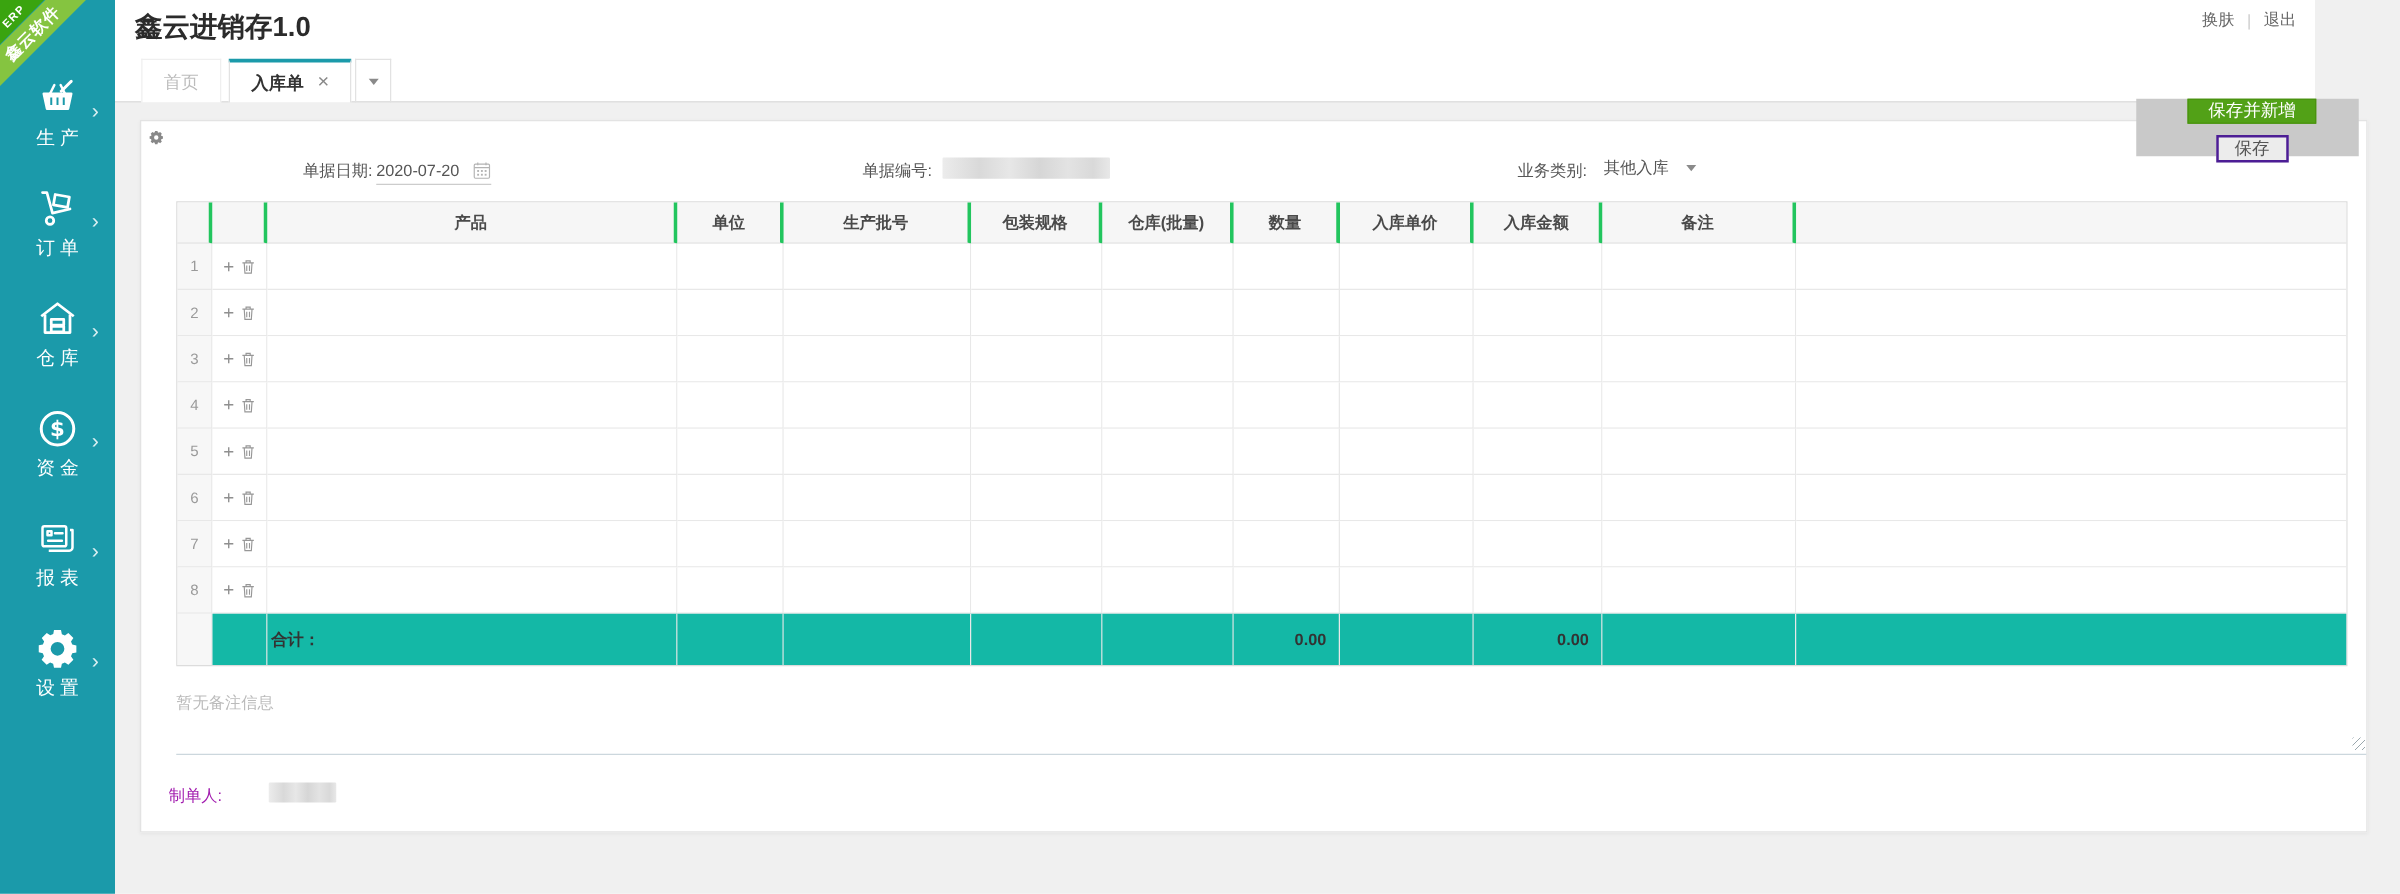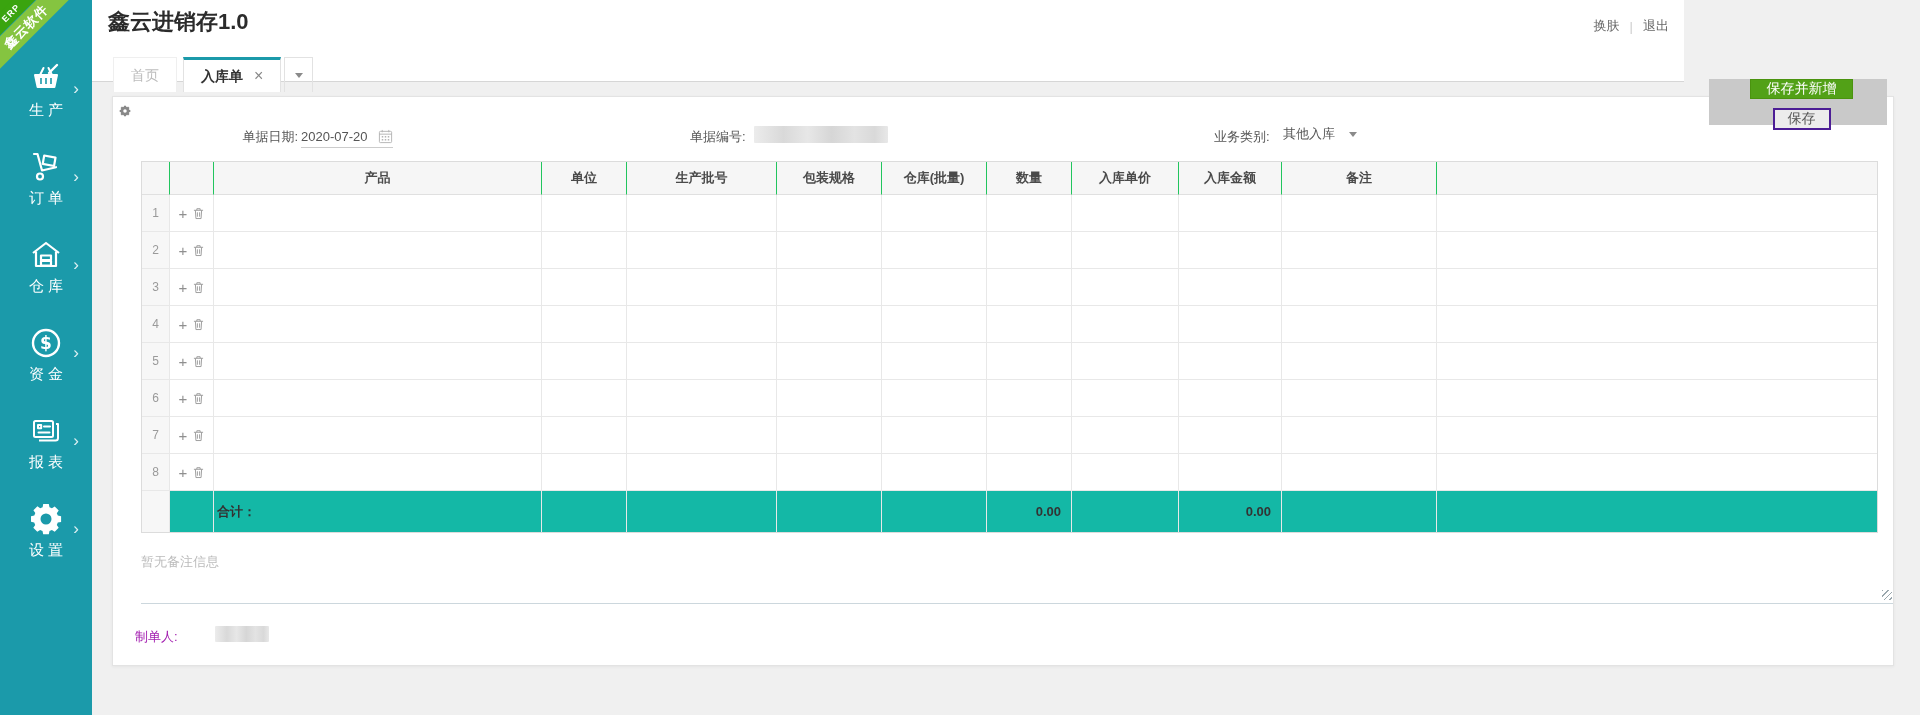--- a/index.html
+++ b/index.html
@@ -20,27 +20,27 @@
   .ribbon-lg { position:absolute; left:-34px; top:15px; width:120px; height:23px; line-height:23px;
     background:#85c440; transform:rotate(-45deg); color:#fff; font-size:13px; font-weight:bold;
     text-align:center; letter-spacing:1px; }
   .nav { position:absolute; left:0; top:46px; width:92px; display:flex; flex-direction:column; }
   .nav-item { height:88px; position:relative; display:flex; flex-direction:column; align-items:center;
     justify-content:center; color:#fff; cursor:pointer; }
   .nav-icon { width:36px; height:36px; display:flex; align-items:center; justify-content:center; }
   .nav-label { font-size:15px; letter-spacing:4px; padding-left:4px; margin-top:4px; }
   .nav-chevron { position:absolute; right:13px; top:34px; font-size:17px; color:rgba(255,255,255,.85); line-height:1; }
   
-  .topbar { position:absolute; left:92px; top:0; width:1592px; height:82px; background:#fff;
+  .topbar { position:absolute; left:92px; top:0; width:1760px; height:82px; background:#fff;
     border-bottom:1px solid #d6d6d6; z-index:2; }
   .page-title { position:absolute; left:16px; top:7px; font-size:22px; font-weight:bold; color:#2b2b2b; }
-  .top-links { position:absolute; right:15px; top:7px; font-size:13px; color:#666; display:flex; gap:10px; align-items:center;margin-top:10px; }
+  .top-links { position:absolute; right:15px; top:7px; font-size:13px; color:#666; display:flex; gap:10px; align-items:center; }
   .top-links .sep { color:#ccc; }
   .top-links span[data-interactable="true"] { cursor:pointer; }
-  .tabs { position:absolute; left:21px; top:47px; display:flex; align-items:flex-end;margin-top:10px; }
+  .tabs { position:absolute; left:21px; top:47px; display:flex; align-items:flex-end; }
   .tab { height:35px; line-height:34px; background:#fff; font-size:14px; padding:0 17px; }
   .tab-home { color:#bcbcbc; border:1px solid #efefef; border-bottom:none; }
   .tab-active { margin-left:6px; border:1px solid #e2e2e2; border-top:3px solid #1b9aaa; border-bottom:none;
     color:#333; font-weight:bold; line-height:31px; display:flex; align-items:center; gap:11px; }
   .tab-close { font-weight:normal; color:#888; font-size:16px; cursor:pointer; line-height:1; }
   .tab-caret { margin-left:3px; width:29px; height:35px; border:1px solid #e2e2e2; border-bottom:none;
     display:flex; align-items:center; justify-content:center; }
   .caret-down { width:0; height:0; border-left:4px solid transparent; border-right:4px solid transparent; border-top:5px solid #8a8a8a; }
   
   .btn-box { position:absolute; left:1709px; top:79px; width:178px; height:46px; background:#c9c9c9; z-index:10;
@@ -58,21 +58,21 @@
   .date-box { position:absolute; left:188px; top:28px; width:92px; height:23px; border-bottom:1px solid #ccc;
     display:flex; align-items:center; justify-content:space-between; cursor:pointer; }
   .blur-block { position:absolute; height:17px; border-radius:1px;
     background:linear-gradient(90deg,#ececec 0%,#d9d9d9 22%,#e7e7e7 40%,#d6d6d6 58%,#e3e3e3 75%,#d9d9d9 90%,#e8e8e8 100%); }
   .type-box { position:absolute; left:1170px; top:28px; display:flex; align-items:center; gap:14px; cursor:pointer; }
   
   .grid { position:absolute; left:28px; top:64px; width:1737px; border:1px solid #dcdcdc; }
   .trow { display:grid; grid-template-columns:28px 44px 328px 85px 150px 105px 105px 85px 107px 103px 155px 1fr; }
   .trow > div { border-right:1px solid #e8e8e8; border-bottom:1px solid #e8e8e8; overflow:hidden; }
   .trow > div:last-child { border-right:none; }
-  .thead > div { height:33px; background:#f6f6f6; border-right:1px solid #22c55e; border-bottom:1px solid #e0e0e0;
+  .thead > div { height:33px; background:#f6f6f6; border-right:3px solid #22c55e; border-bottom:1px solid #e0e0e0;
     display:flex; align-items:center; justify-content:center; font-size:13px; font-weight:bold; color:#4a4a4a; }
   .drow > div { height:37px; background:#fff; }
   .cell-num { background:#f7f7f7 !important; display:flex; align-items:center; justify-content:center;
     font-size:12px; color:#9a9a9a; }
   .cell-act { display:flex; align-items:center; justify-content:center; gap:6px; color:#999; }
   .plus { font-size:15px; line-height:1; cursor:pointer; color:#8f8f8f; }
   .trash { cursor:pointer; display:flex; }
   .tfoot > div { height:41px; background:#14b8a6; border-bottom:none; }
   .total-label { display:flex; align-items:center; font-size:13px; font-weight:bold; color:#333; padding-left:3px; }
   .total-num { display:flex; align-items:center; justify-content:flex-end; padding-right:10px;

